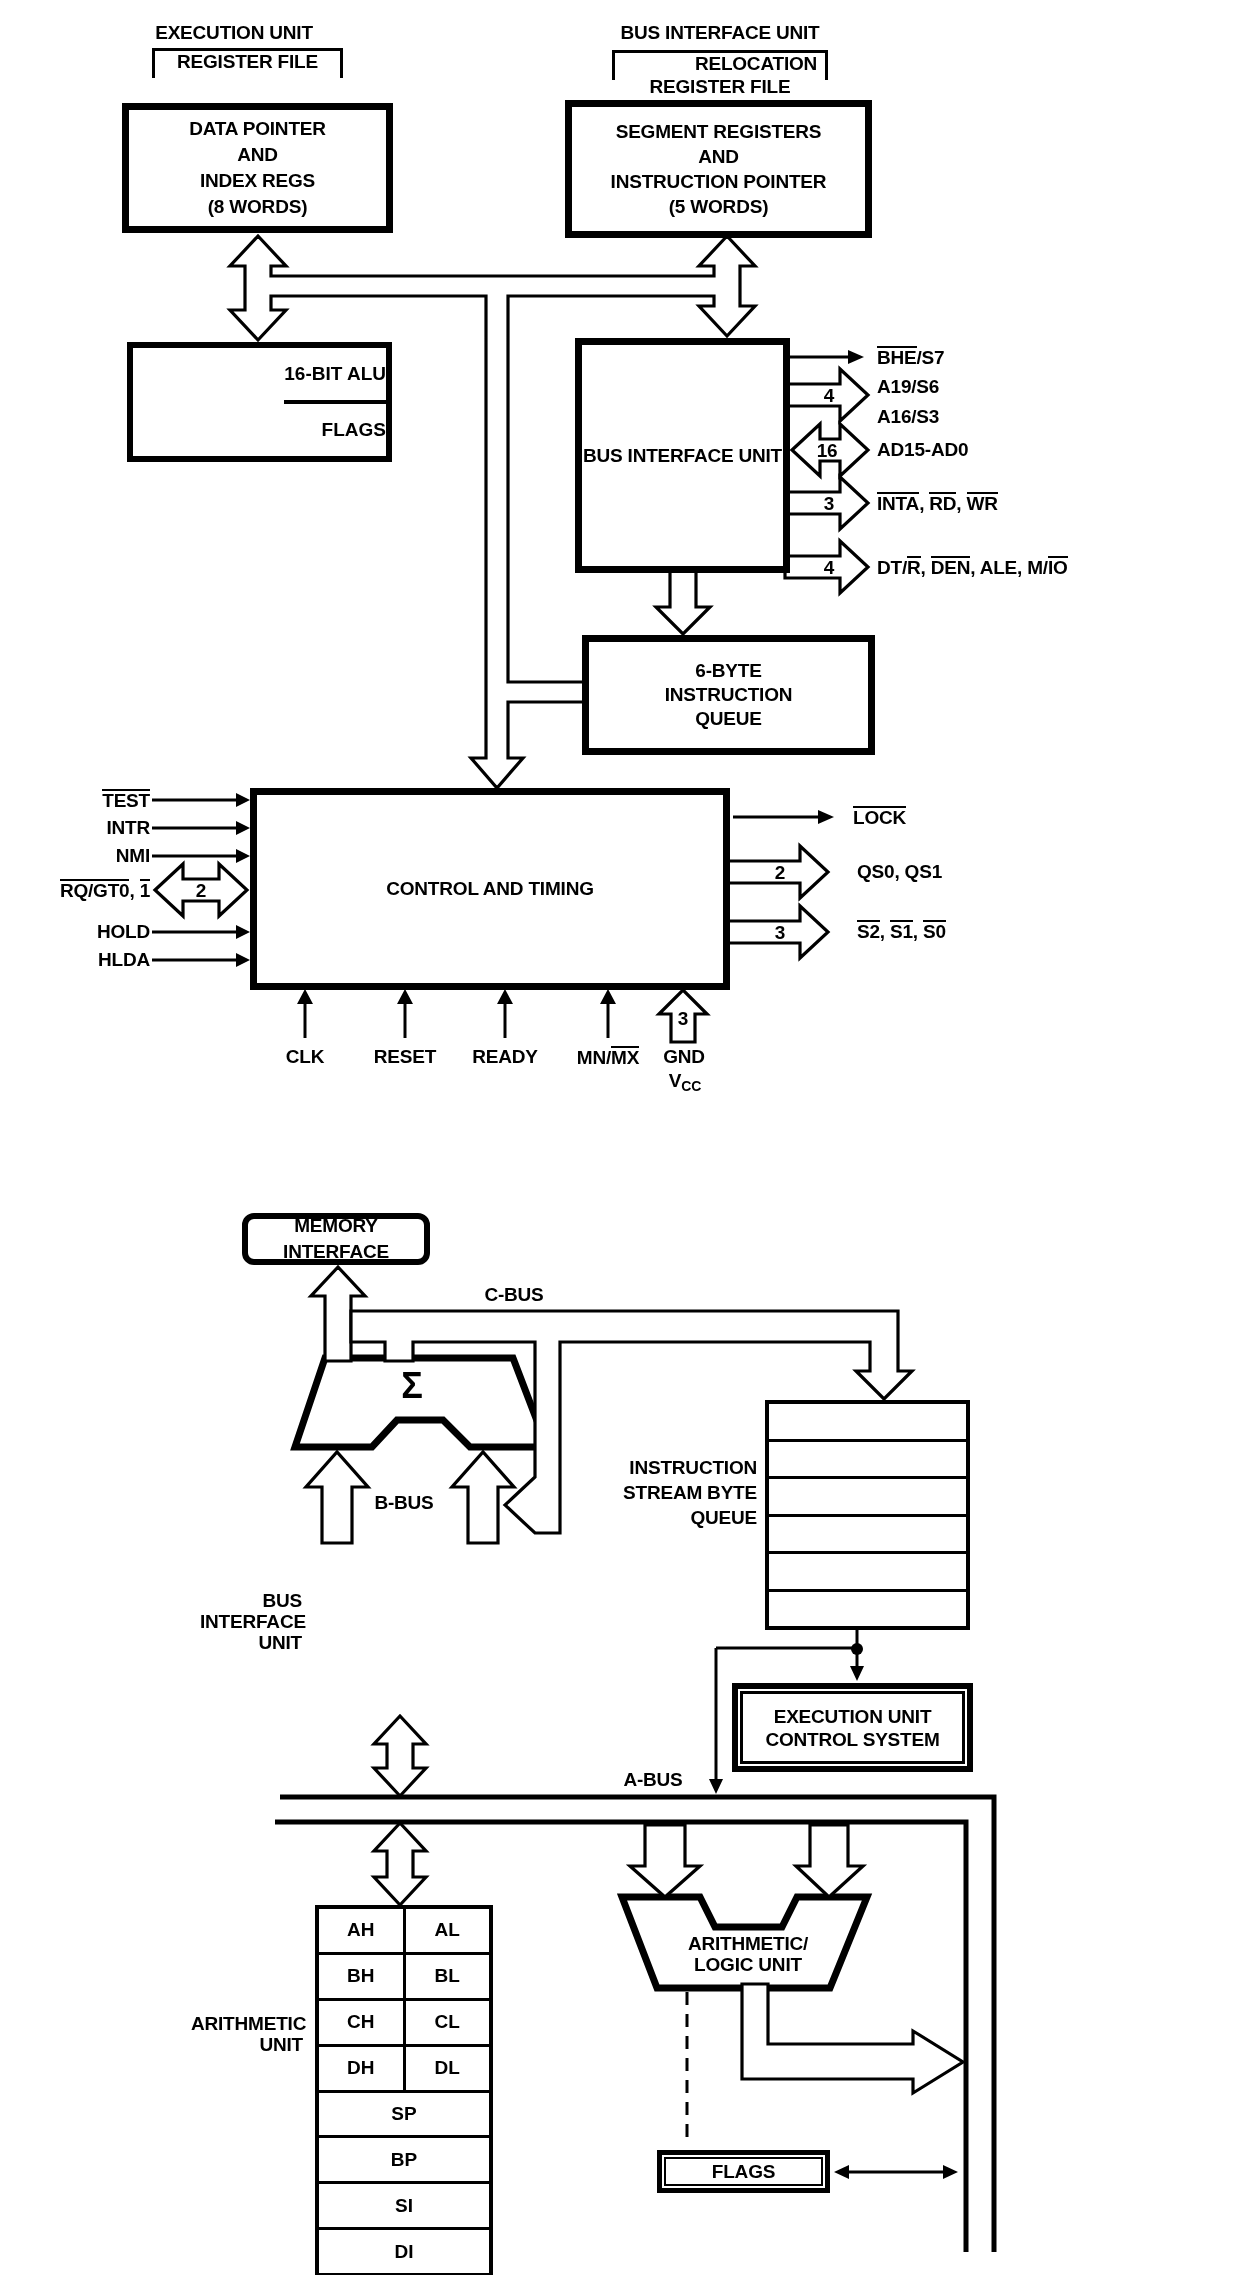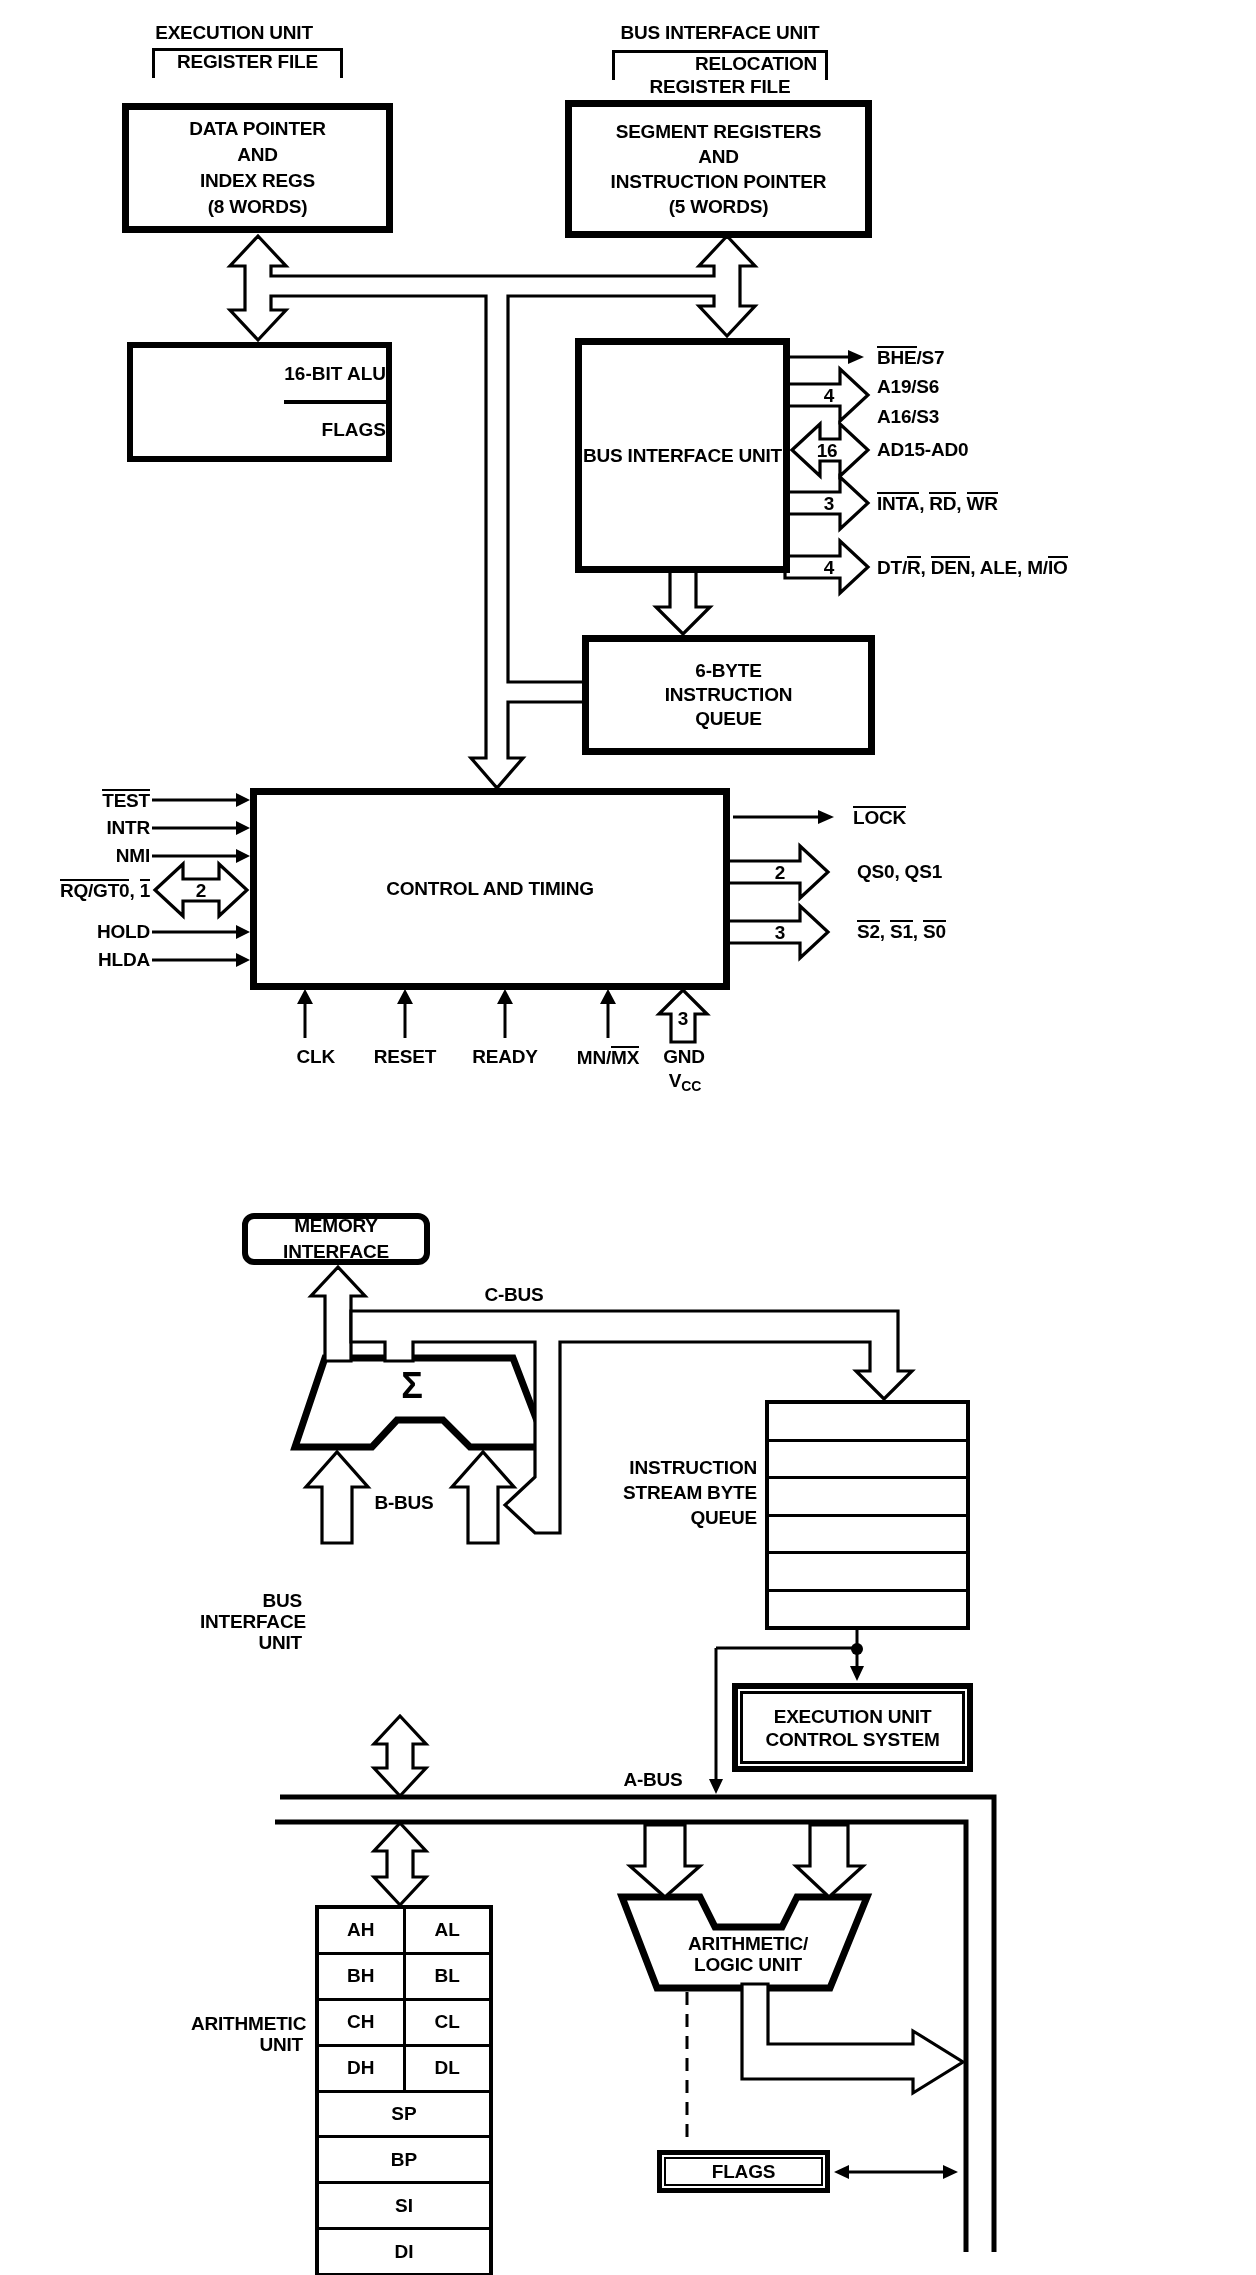--- a/index.html
+++ b/index.html
@@ -198,21 +198,21 @@
   <div class="t r" style="left:20px;top:949px;width:130px;">HLDA</div>
 
   <div class="t" style="left:853px;top:806px;"><span class="ov">LOCK</span></div>
   <div class="t c" style="left:770px;top:862px;width:20px;">2</div>
   <div class="t" style="left:857px;top:861px;">QS0, QS1</div>
   <div class="t c" style="left:770px;top:922px;width:20px;">3</div>
   <div class="t" style="left:857px;top:920px;">
     <span class="ov">S2</span><span>, </span><span class="ov">S1</span><span>, </span><span class="ov">S0</span>
   </div>
 
-  <div class="t c" style="left:275px;top:1046px;width:60px;text-align:right;">CLK</div>
+  <div class="t c" style="left:275px;top:1046px;width:60px;">CLK</div>
   <div class="t c" style="left:363px;top:1046px;width:84px;">RESET</div>
   <div class="t c" style="left:459px;top:1046px;width:92px;">READY</div>
   <div class="t c" style="left:562px;top:1046px;width:92px;"><span>MN/</span><span class="ov">MX</span></div>
   <div class="t c" style="left:672px;top:1008px;width:22px;z-index:2;">3</div>
   <div class="t c" style="left:653px;top:1046px;width:62px;">GND</div>
   <div class="t c" style="left:655px;top:1070px;width:60px;"><span>V</span><span class="sub">CC</span></div>
 
   <div class="bx" style="left:242px;top:1213px;width:188px;height:52px;border-width:6px;border-radius:12px;">
     <span>MEMORY INTERFACE</span>
   </div>

